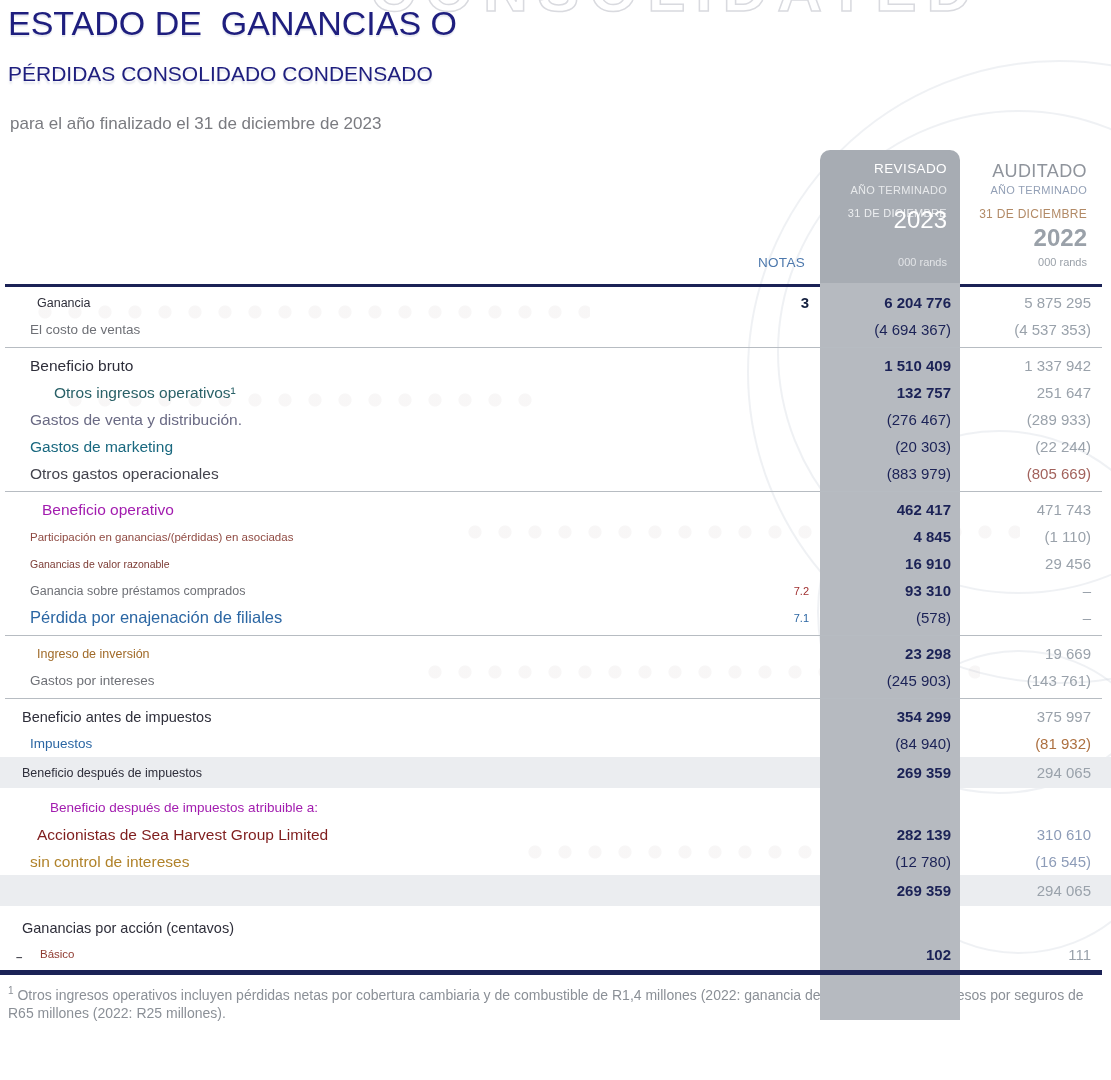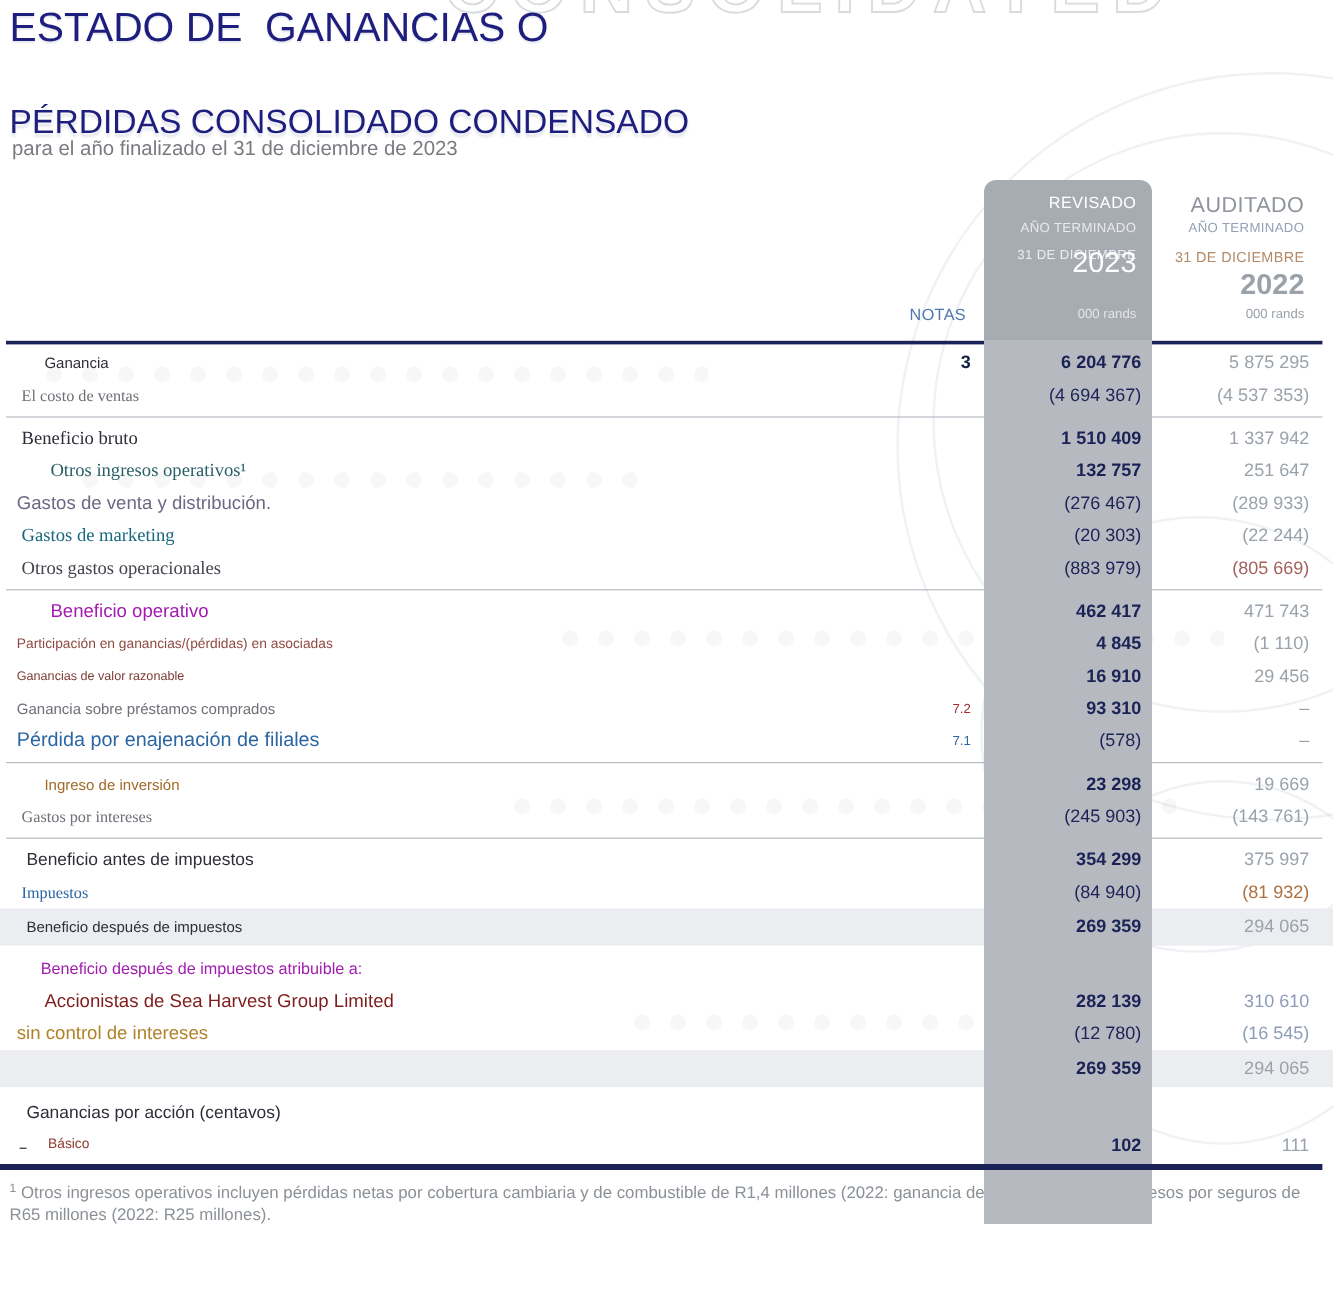--- a/index.html
+++ b/index.html
@@ -11,21 +11,21 @@
   .circ{position:absolute;border:2px solid rgba(203,209,220,0.30);border-radius:50%;}
   .c1{width:480px;height:480px;right:-150px;top:110px;}
   .c2{width:360px;height:360px;right:-70px;top:430px;}
   .c3{width:300px;height:300px;right:-60px;top:650px;}
   .c4{width:620px;height:620px;right:-260px;top:60px;}
   .dots{position:absolute;height:24px;background-image:radial-gradient(circle 7px, rgba(185,170,170,0.10) 0 6px, transparent 7px);background-size:30px 24px;}
 
   
   .head{position:relative;width:1111px;height:287px;}
   .h1{position:absolute;top:4px;left:8px;font-size:34px;letter-spacing:0;color:#1e1e7e;white-space:pre;text-shadow:0 2px 1px rgba(165,170,195,0.25);}
-  .h2{position:absolute;top:62px;left:8px;font-size:28px;color:#1e1e7e;white-space:pre;text-shadow:0 3px 2px rgba(160,165,190,0.30);margin-top:24px;}
+  .h2{position:absolute;top:62px;left:8px;font-size:21px;color:#1e1e7e;white-space:pre;text-shadow:0 3px 2px rgba(160,165,190,0.30);}
   .sub{position:absolute;top:114px;left:10px;font-size:17px;color:#7a7b80;}
 
   .graycol{position:absolute;left:820px;top:150px;width:140px;height:870px;z-index:1;border-radius:10px 10px 0 0;
     background:linear-gradient(180deg,#a7acb3 0,#a7acb3 133px,#b6bac0 133px,#b6bac0 100%);}
 
   .colhead{position:absolute;top:150px;left:0;width:940px;height:133px;z-index:3;}
   .ch{position:absolute;text-align:right;}
   .w23{left:820px;width:127px;}
   .w22{left:940px;width:147px;}
   .badge23{top:11px;font-size:13.5px;color:#ffffff;letter-spacing:.4px;}
@@ -52,21 +52,21 @@
   .v22{width:147px;text-align:right;padding-right:20px;box-sizing:border-box;font-size:15px;color:#9aa2ab;}
   .neg .v23{font-weight:normal;}
   .hr{height:1px;background:#b7bcc2;margin:4px 9px 4px 5px;}
   .band{height:31px;background:linear-gradient(90deg,#ebedf0 0,#ebedf0 820px,rgba(0,0,0,0) 820px,rgba(0,0,0,0) 960px,#ebedf0 960px,#ebedf0 100%);}
   .sp6{height:6px;} .sp9{height:9px;}
   .rule-thick{height:5px;background:#1b2256;margin:3px 9px 0 0;position:relative;z-index:3;}
 
   
   .sz10{font-size:10.5px;} .sz11{font-size:11.5px;} .sz12{font-size:12.5px;} .sz13{font-size:13.5px;}
   .sz14{font-size:14.5px;} .sz15{font-size:15.5px;} .sz16{font-size:16.5px;}
-  .ind-a{padding-left:18px;font-family:Liberation Serif, serif;} .ind-a2{padding-left:22px;} .ind-b{padding-left:14px;} .ind-c{padding-left:37px;}
+  .ind-a{padding-left:30px;} .ind-a2{padding-left:22px;} .ind-b{padding-left:30px;} .ind-c{padding-left:37px;}
   .c-dark{color:#2e2e3a;} .c-navy{color:#a21caf;margin-left:20px;} .c-gray{color:#6e7076;} .c-graypurple{color:#6a6a84;}
   .c-teal{color:#2a6168;margin-left:24px;} .c-tealblue{color:#19687f;} .c-darkgray{color:#44444e;}
   .c-brred{color:#8f4a42;} .c-brred2{color:#7c3b34;} .c-blue{color:#2b66a3;} .c-orange{color:#a06a28;}
   .c-slate{color:#7f1d1d;} .c-gold{color:#b0822a;} .c-dkred{color:#8f3a30;}
   .n-dark{color:#14203f;font-weight:bold;font-size:15px;} .n-red{color:#a03030;} .n-blue{color:#2b66a3;}
   .v22-brred{color:#a2625c;} .v22-orange{color:#ad7040;} .v22-blue{color:#8d9cb8;}
   .dash{display:inline-block;width:24px;padding-left:16px;color:#4a4a52;font-weight:bold;position:relative;top:3px;}
 
   .foot{margin:10px 10px 0 8px;font-size:14px;line-height:1.28;color:#8b9097;max-width:1090px;}
   .foot sup{font-size:10px;color:#8b9097;}

